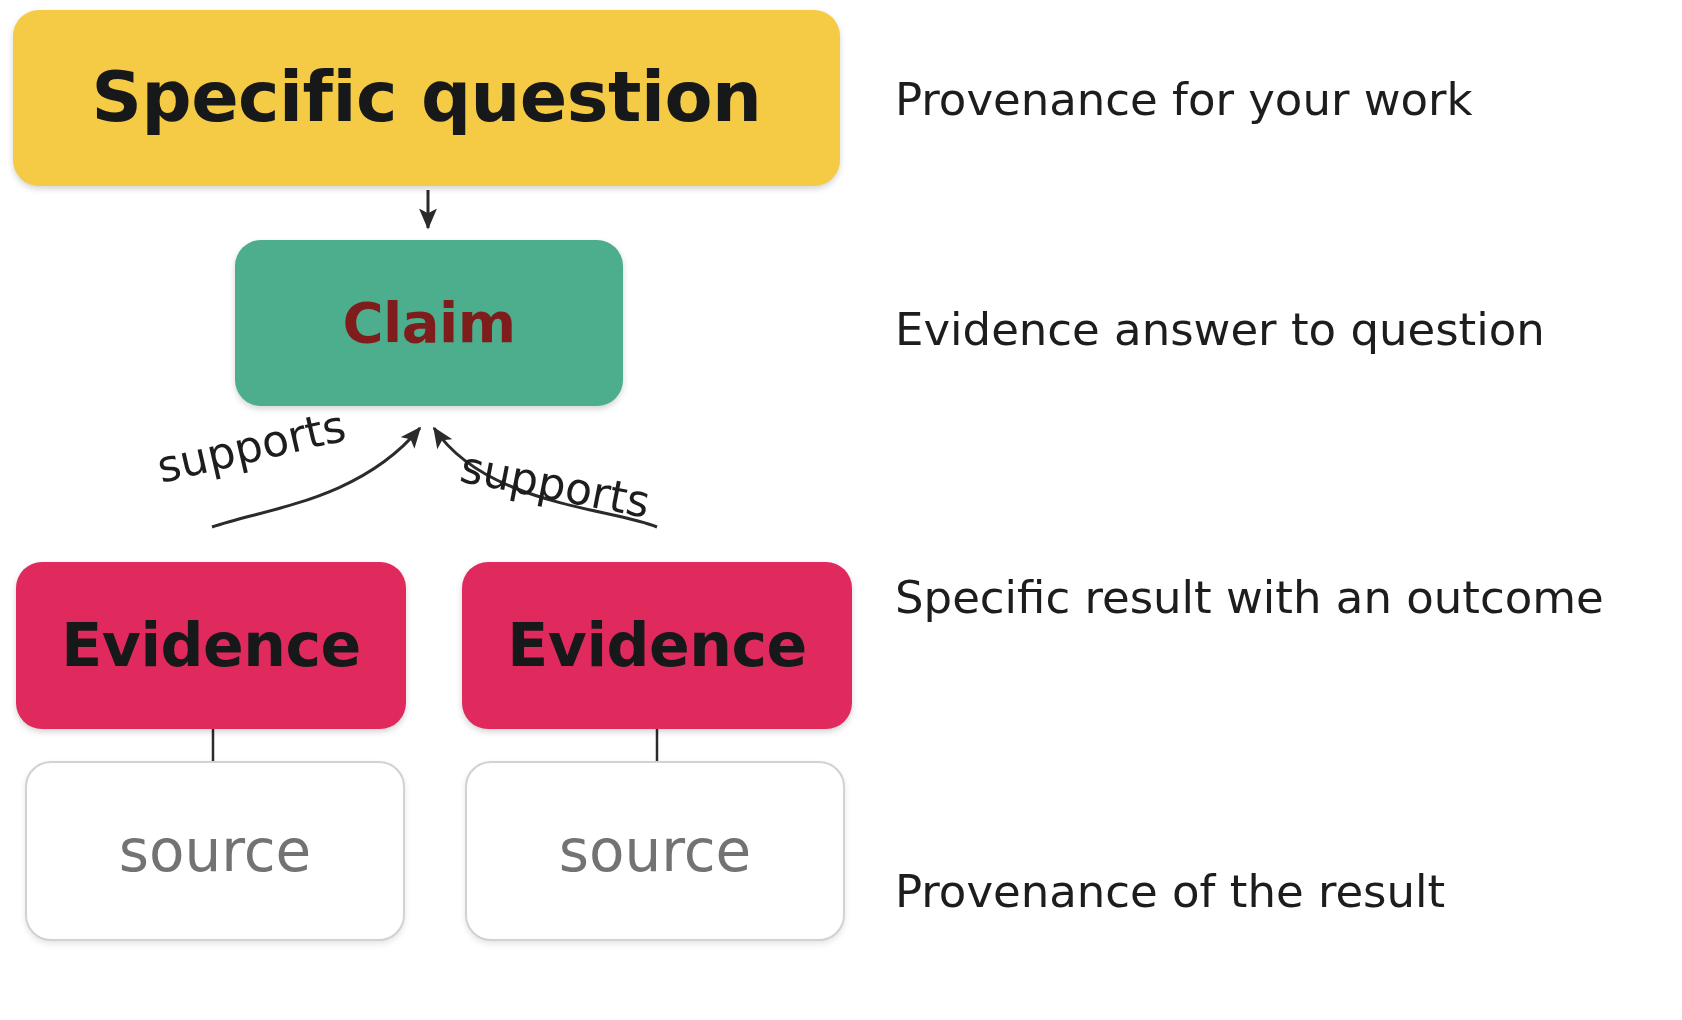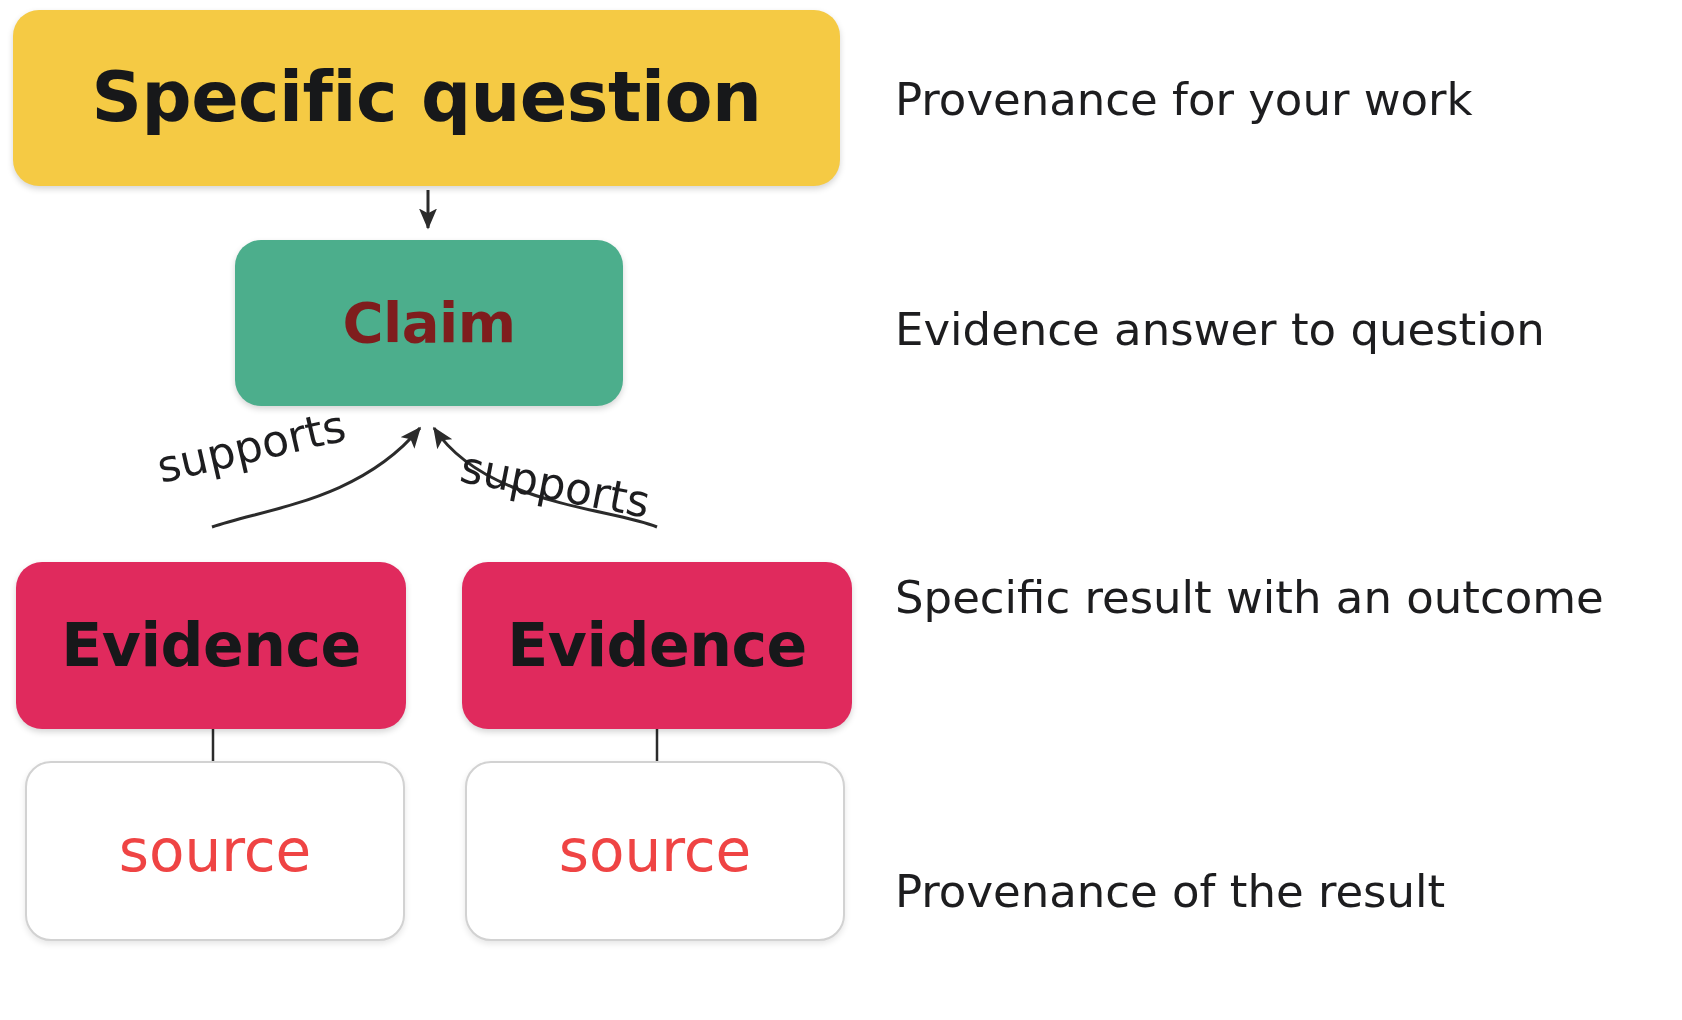--- a/index.html
+++ b/index.html
@@ -92,21 +92,21 @@
     background: #ffffff;
     border: 2px solid #d2d2d2;
     border-radius: 26px;
     box-shadow: 0 3px 6px rgba(0,0,0,0.10);
   }
   .node-source-left  { left: 25px; }
   .node-source-right { left: 465px; }
   .node-source .node-label {
     font-size: 58px;
     font-weight: 400;
-    color: #ef4444;
+    color: #737373;
   }
 
   
   .desc {
     position: absolute;
     left: 895px;
     font-size: 45px;
     font-weight: 400;
     color: #1d1d1f;
     white-space: nowrap;

